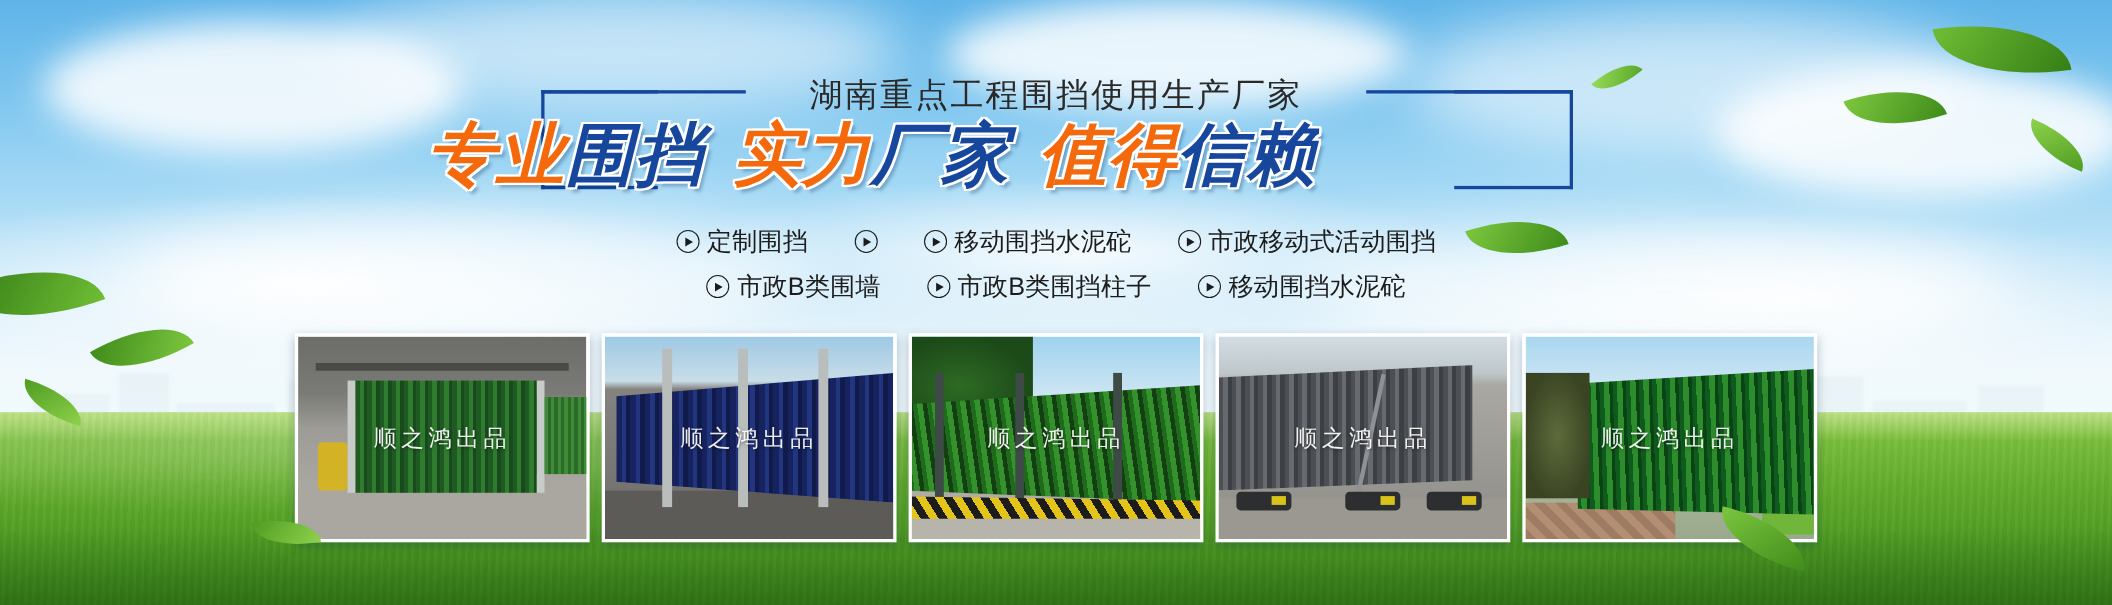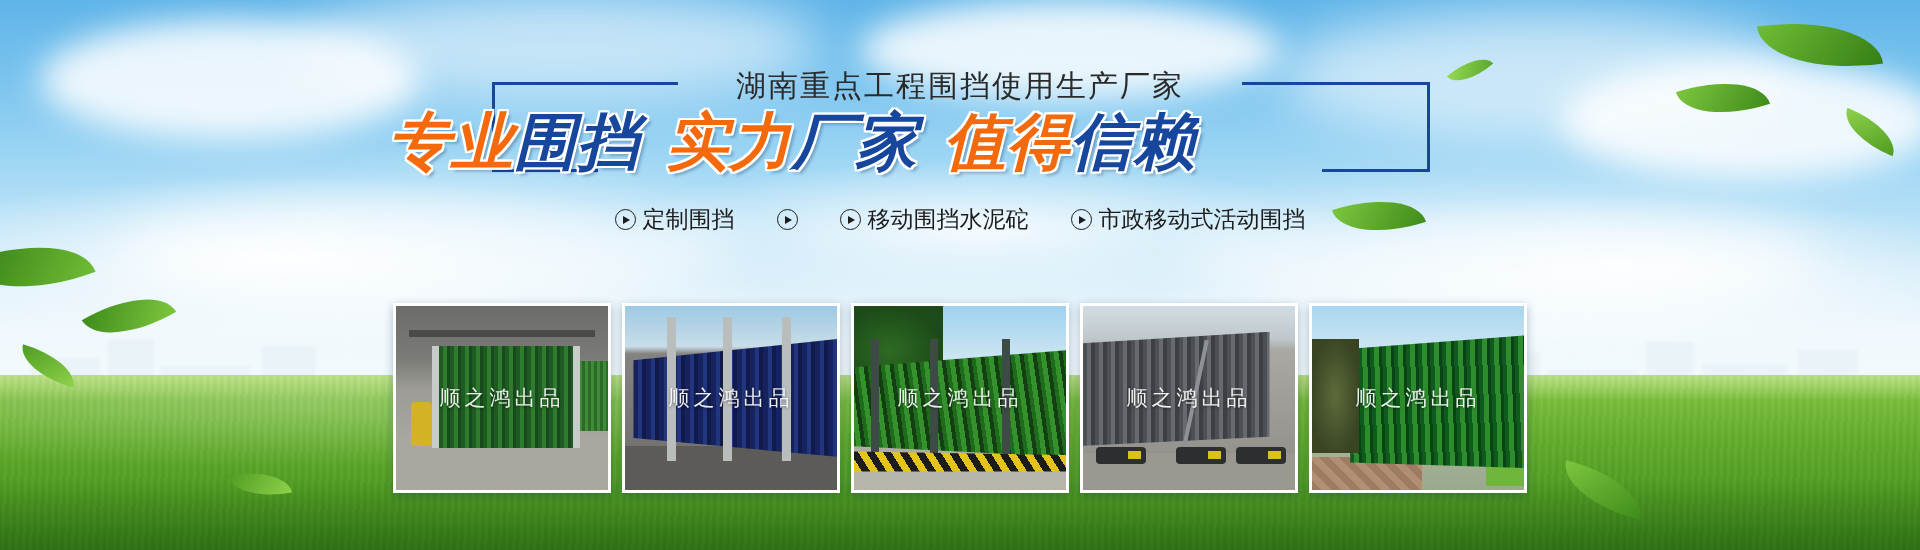--- a/index.html
+++ b/index.html
@@ -108,21 +108,21 @@
   .fbullet i{
     display:block;width:0;height:0;border-left:7px solid #1c1c1c;
     border-top:4.5px solid transparent;border-bottom:4.5px solid transparent;
     margin-left:2px;
   }
 
   
   .photos{position:absolute;left:0;top:303px;width:1920px;height:190px;
     display:flex;justify-content:center;gap:11px;}
   .photo{
-    position:relative;width:218px;height:190px;overflow:hidden;
+    position:relative;width:268px;height:190px;overflow:hidden;
     border:3px solid #ffffff;box-sizing:border-box;
     box-shadow:0 3px 9px rgba(0,50,80,.30);
     background:#8aa;
   }
   .photo .wm{
     position:absolute;left:0;top:50%;width:100%;transform:translateY(-50%);
     text-align:center;color:rgba(255,255,255,.92);font-size:21px;letter-spacing:4px;
     text-shadow:0 1px 3px rgba(0,0,0,.45);pointer-events:none;z-index:9;
   }
 
@@ -245,20 +245,40 @@
             </span>
           <span>移动围挡水泥砣</span>
         </div>
         <div class="fitem">
           <span class="fbullet">
               <i></i>
             </span>
           <span>市政移动式活动围挡</span>
         </div>
       </div>
+      <div class="frow">
+        <div class="fitem">
+          <span class="fbullet">
+              <i></i>
+            </span>
+          <span>市政B类围墙</span>
+        </div>
+        <div class="fitem">
+          <span class="fbullet">
+              <i></i>
+            </span>
+          <span>市政B类围挡柱子</span>
+        </div>
+        <div class="fitem">
+          <span class="fbullet">
+              <i></i>
+            </span>
+          <span>移动围挡水泥砣</span>
+        </div>
+      </div>
     </div>
   </div>
 
   <div class="photos">
 
     <div class="photo p1">
       <div class="beam"></div>
       <div class="sheet2"></div>
       <div class="floor"></div>
       <div class="bike"></div>

